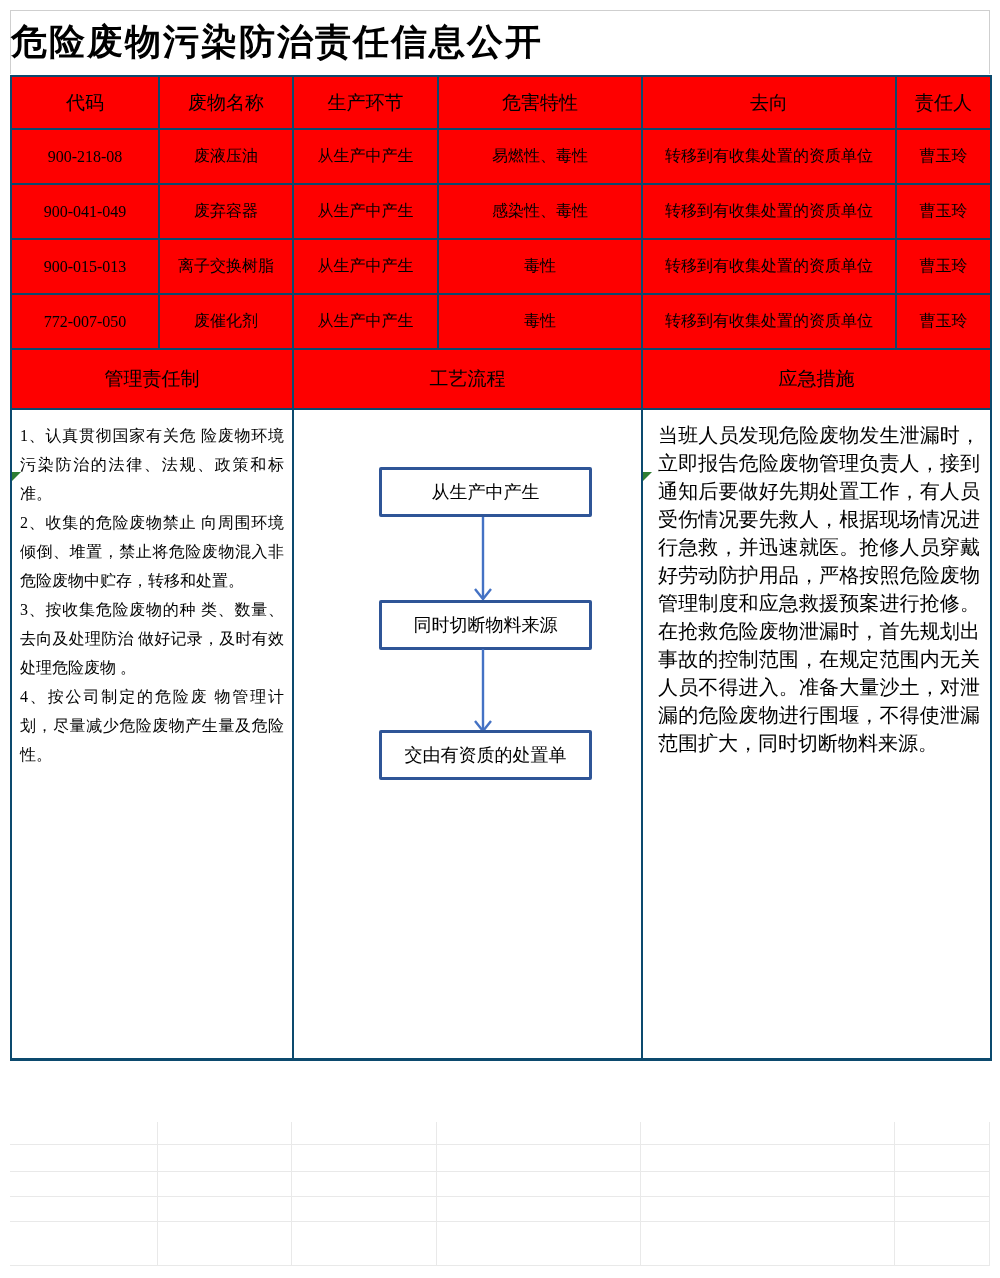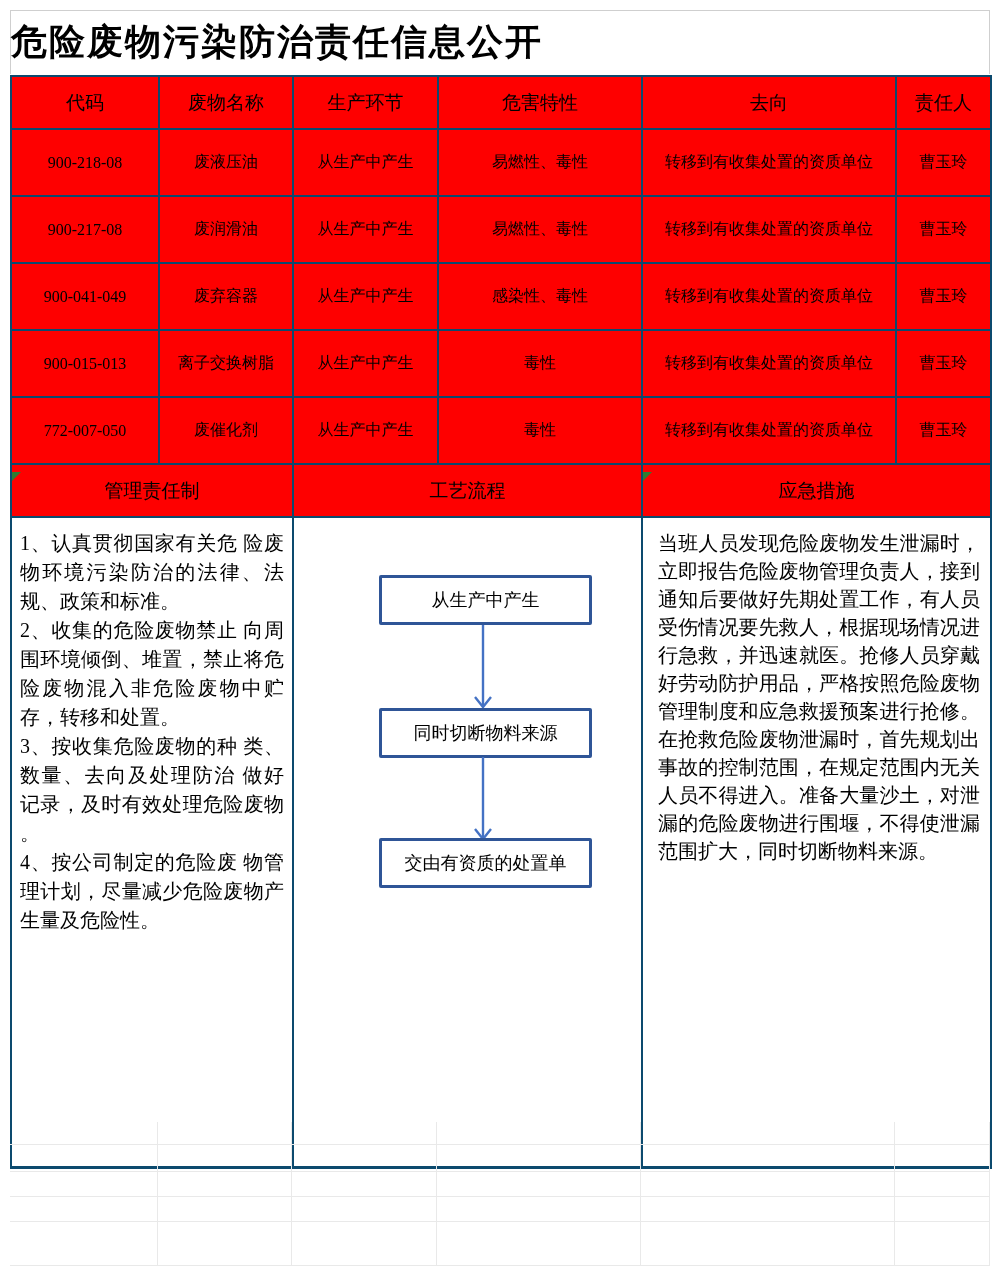--- a/index.html
+++ b/index.html
@@ -13,28 +13,28 @@
   .title-text{font-size:36px;font-weight:bold;letter-spacing:2px;}
 
   
   table.main{position:absolute;left:10px;top:75px;width:980px;
     border-collapse:collapse;table-layout:fixed;}
   table.main td{border:2px solid #0c4a6e;overflow:hidden;}
   .red{background:#fe0000;text-align:center;vertical-align:middle;}
   .hdr{font-size:19px;}
   .cell{font-size:16px;}
   tr.hrow{height:53px;}
-  tr.drow{height:67px;margin-left:24px;}
-  tr.srow{height:53px;}
+  tr.drow{height:55px;margin-left:24px;}
+  tr.srow{height:60px;}
   tr.crow{height:646px;}
   .content-cell{background:#fff;vertical-align:top;}
   .content-cell.bthick{border-bottom-width:3px;}
 
   
-  .mgmt-body{padding:10px 7px 0 7px;font-size:20px;line-height:29px;text-align:justify;}
+  .mgmt-body{padding:10px 7px 0 7px;font-size:16px;line-height:29px;text-align:justify;}
   .mgmt-body p{margin:0;}
 
   
   .flow-wrap{position:relative;height:646px;}
   .flow-box{position:absolute;left:84px;width:207px;height:44px;background:#fff;
     border:3px solid #2f5597;border-radius:2px;
     display:flex;align-items:center;justify-content:center;font-size:18px;}
   .fb1{top:56px;}
   .fb2{top:189px;}
   .fb3{top:319px;font-family:Liberation Mono, monospace;}
@@ -84,28 +84,20 @@
         <td class="red hdr">废物名称</td>
         <td class="red hdr">生产环节</td>
         <td class="red hdr">危害特性</td>
         <td class="red hdr">去向</td>
         <td class="red hdr">责任人</td>
       </tr>
 
       <tr class="drow">
         <td class="red cell">900-218-08</td>
         <td class="red cell">废液压油</td>
-        <td class="red cell">从生产中产生</td>
-        <td class="red cell">易燃性、毒性</td>
-        <td class="red cell">转移到有收集处置的资质单位</td>
-        <td class="red cell">曹玉玲</td>
-      </tr>
-      <tr class="drow">
-        <td class="red cell">900-217-08</td>
-        <td class="red cell">废润滑油</td>
         <td class="red cell">从生产中产生</td>
         <td class="red cell">易燃性、毒性</td>
         <td class="red cell">转移到有收集处置的资质单位</td>
         <td class="red cell">曹玉玲</td>
       </tr>
       <tr class="drow">
         <td class="red cell">900-041-049</td>
         <td class="red cell">废弃容器</td>
         <td class="red cell">从生产中产生</td>
         <td class="red cell">感染性、毒性</td>

